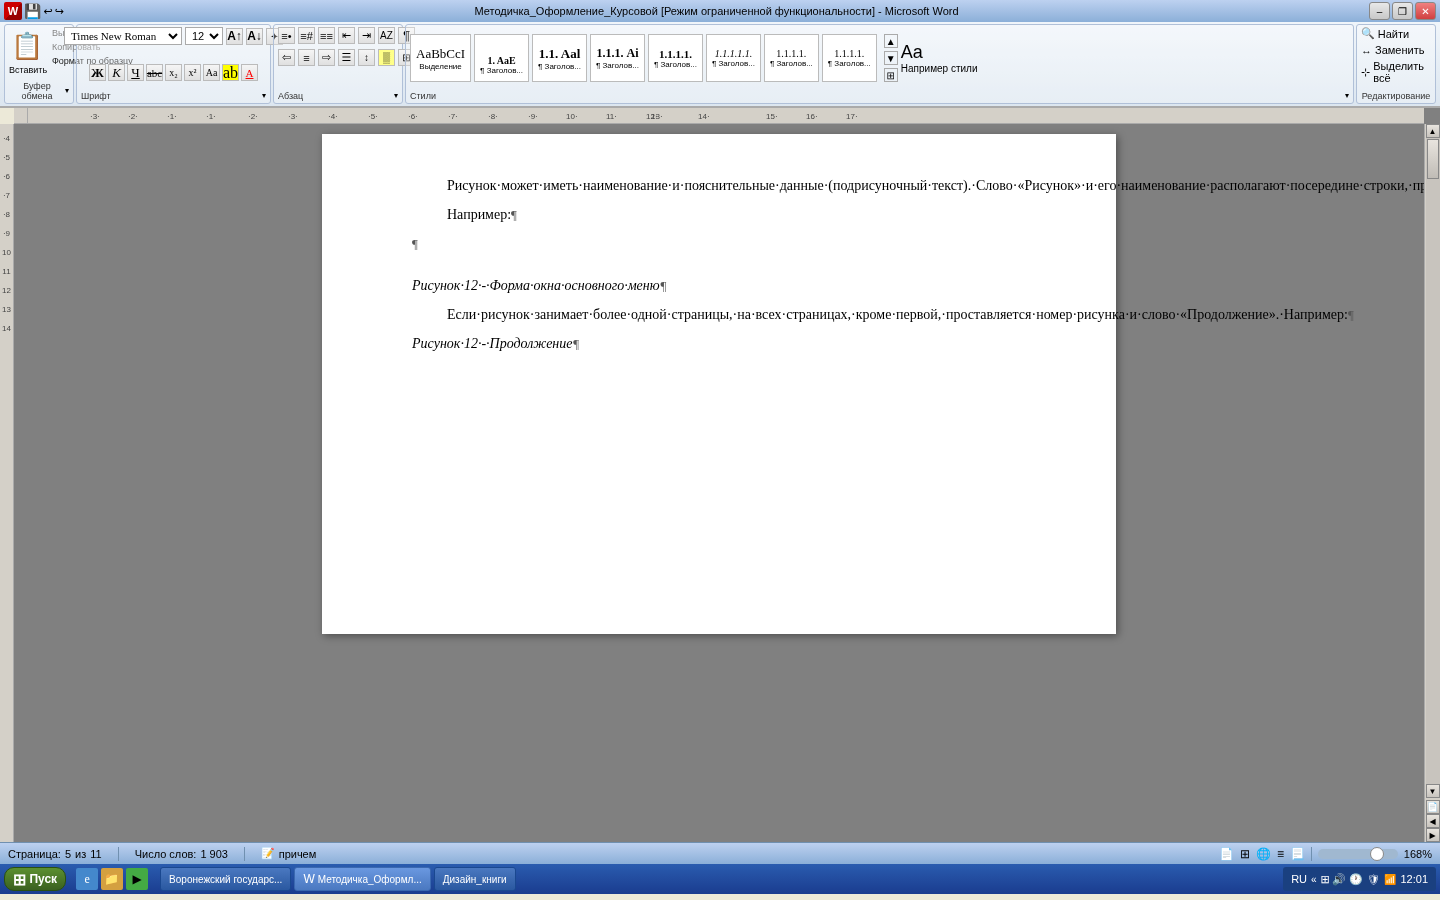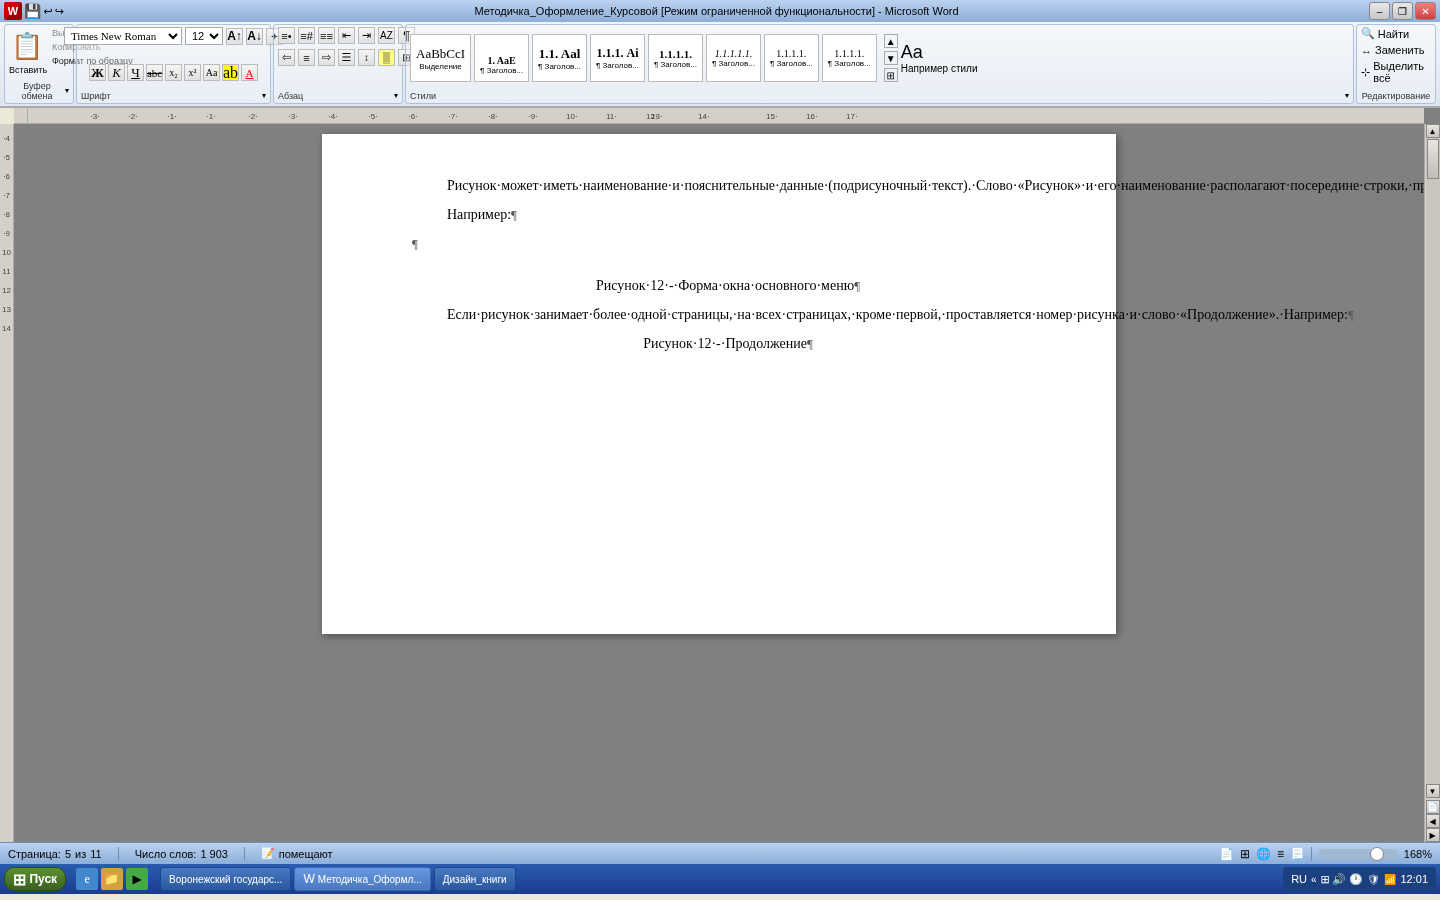--- a/index.html
+++ b/index.html
@@ -339,22 +339,22 @@
       text-indent: 0;
       margin-bottom: 6px;
       font-family: 'Times New Roman', Times, serif;
       font-size: 14px;
       line-height: 1.65;
     }
     .doc-para.indent {
       text-indent: 35px;
     }
     .doc-para.centered {
-      text-align: center;
       text-indent: 0;
+      font-style: italic;
     }
     .pilcrow {
       color: #555;
       font-size: 13px;
     }
 
     #left-ruler-vert {
       width: 14px;
       background: #d4d0c8;
       border-right: 1px solid #aaa;
@@ -668,21 +668,21 @@
     <span>11</span>
   </div>
   <div class="status-sep"></div>
   <div class="status-item">
     <span>Число слов:</span>
     <span>1 903</span>
   </div>
   <div class="status-sep"></div>
   <div class="status-item" style="cursor:pointer;">
     <span>📝</span>
-    <span>помещают</span>
+    <span>причем</span>
   </div>
   <div style="flex:1;"></div>
   <div style="display:flex;align-items:center;gap:6px;">
     <div style="font-size:12px;cursor:pointer;">📄</div>
     <div style="font-size:12px;cursor:pointer;">⊞</div>
     <div style="font-size:12px;cursor:pointer;">🌐</div>
     <div style="font-size:12px;cursor:pointer;">≡</div>
     <div style="font-size:12px;cursor:pointer;">📃</div>
     <div class="status-sep"></div>
     <div style="width:80px;height:10px;background:#a0b8d0;border-radius:5px;cursor:pointer;position:relative;">

